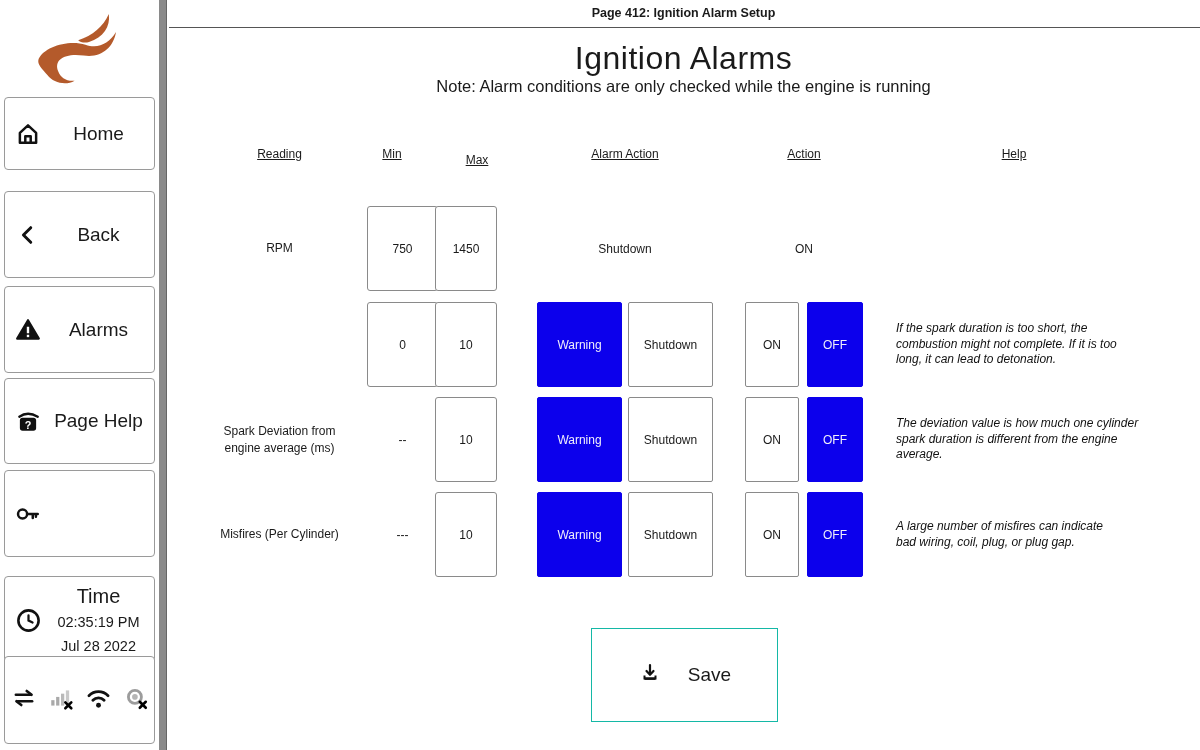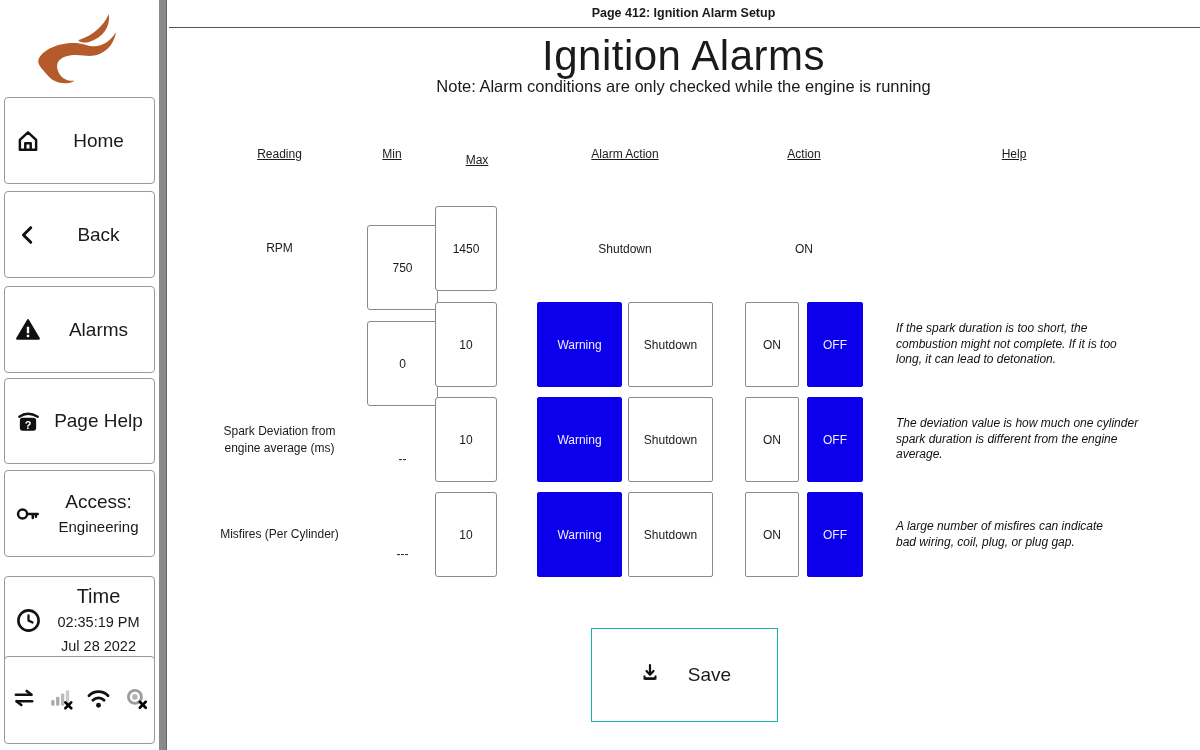--- a/index.html
+++ b/index.html
@@ -7,51 +7,51 @@
   #stage { position:relative; width:1200px; height:750px; background:#fff; }
 
   
   .sidebar { position:absolute; left:0; top:0; width:160px; height:750px; background:#fff; }
   .side-divider { position:absolute; left:159px; top:0; width:8px; height:750px; background:#8a8a8a; border-right:1px solid #666; }
   .logo-wrap { position:absolute; left:0; top:8px; width:160px; height:86px; display:flex; align-items:center; justify-content:center; }
   .side-btn { position:absolute; left:4px; width:151px; background:#fff; border:1px solid #9a9a9a; border-radius:4px; display:flex; align-items:center; cursor:pointer; }
   .side-btn .ic { width:46px; display:flex; align-items:center; justify-content:center; flex:0 0 46px; }
   .side-btn .lbl { flex:1; text-align:center; font-size:19px; color:#1a1a1a; padding-right:8px; line-height:1.25; }
   .side-btn .lbl .sub { font-size:15px; }
-  .btn-home   { top:97px;  height:87px; }
+  .btn-home   { top:97px;  height:73px; }
   .btn-back   { top:191px; height:87px; }
   .btn-alarms { top:286px; height:87px; }
   .btn-phelp  { top:378px; height:86px; }
   .btn-access { top:470px; height:87px; }
   .btn-time   { top:562px; height:88px;margin-top:14px; }
   .btn-status { top:656px; height:88px; justify-content:center; gap:11px; }
   .btn-time .lbl .big { font-size:20px; }
   .btn-time .lbl .small { font-size:14.5px; }
 
   
   .main { position:absolute; left:167px; top:0; width:1033px; height:750px; background:#fff; }
   .page-head { position:absolute; top:6px; left:0; width:100%; text-align:center; font-size:12.5px; font-weight:bold; }
   .head-rule { position:absolute; top:27px; left:2px; width:1031px; border-top:1px solid #555; }
-  .big-title { position:absolute; top:32px; left:0; width:100%; text-align:center; font-size:42px; letter-spacing:0.5px; }
+  .big-title { position:absolute; top:40px; left:0; width:100%; text-align:center; font-size:32px; letter-spacing:0.5px; }
   .note { position:absolute; top:77px; left:0; width:100%; text-align:center; font-size:16.5px; }
 
   .col-head { position:absolute; top:147px; font-size:12px; text-align:center; text-decoration:underline; }
   .ch-reading { left:20px;  width:185px; }
   .ch-min     { left:200px; width:50px; }
   .ch-max     { left:279px; width:62px;margin-top:6px; }
   .ch-action  { left:370px; width:176px; }
   .ch-enable  { left:578px; width:118px; }
   .ch-help    { left:729px; width:236px; }
 
   .row { position:absolute; left:0; width:1033px; height:85px; }
   .r0 { top:206px; } .r1 { top:302px; } .r2 { top:397px; } .r3 { top:492px; }
 
   .cell { position:absolute; top:0; height:85px; display:flex; align-items:center; justify-content:center; font-size:12px; text-align:center; }
   .c-reading { left:20px;  width:185px; white-space:pre-line; line-height:1.35; }
-  .c-min     { left:200px; width:71px;margin-top:19px; }
+  .c-min     { left:200px; width:71px; }
   .c-max     { left:268px; width:62px; }
   .c-warn    { left:370px; width:85px; }
   .c-shut    { left:461px; width:85px; }
   .c-actiontext { left:370px; width:176px; }
   .c-on      { left:578px; width:54px; }
   .c-off     { left:640px; width:56px; }
   .c-enabletext { left:578px; width:118px; }
   .c-help    { left:729px; width:300px; justify-content:flex-start; text-align:left; font-style:italic; white-space:pre-line; line-height:1.28; color:#111; }
 
   .valbox { border:1px solid #8a8a8a; border-radius:3px; background:#fff; cursor:pointer; }
@@ -114,24 +114,20 @@
       </span>
       <span class="lbl"><span>Page Help</span></span>
     </div>
 
     <div class="side-btn btn-access">
       <span class="ic">
         <svg width="26" height="26" viewBox="0 0 24 24">
           <circle cx="7" cy="12" r="4.2" fill="none" stroke="#111" stroke-width="2.3"></circle>
           <path d="M11.2 12 H21 M16.4 12 V15.6 M19.3 12 V14.6" fill="none" stroke="#111" stroke-width="2.3" stroke-linecap="round"></path>
         </svg>
-      </span>
-      <span class="lbl">
-        <span>Access:</span><br>
-        <span class="sub">Engineering</span>
       </span>
     </div>
 
     <div class="side-btn btn-time">
       <span class="ic">
         <svg width="27" height="27" viewBox="0 0 24 24">
           <circle cx="12" cy="12" r="9" fill="none" stroke="#111" stroke-width="2.3"></circle>
           <path d="M12 7.5 V12 L15.6 13.8" fill="none" stroke="#111" stroke-width="2" stroke-linecap="round"></path>
         </svg>
       </span>

